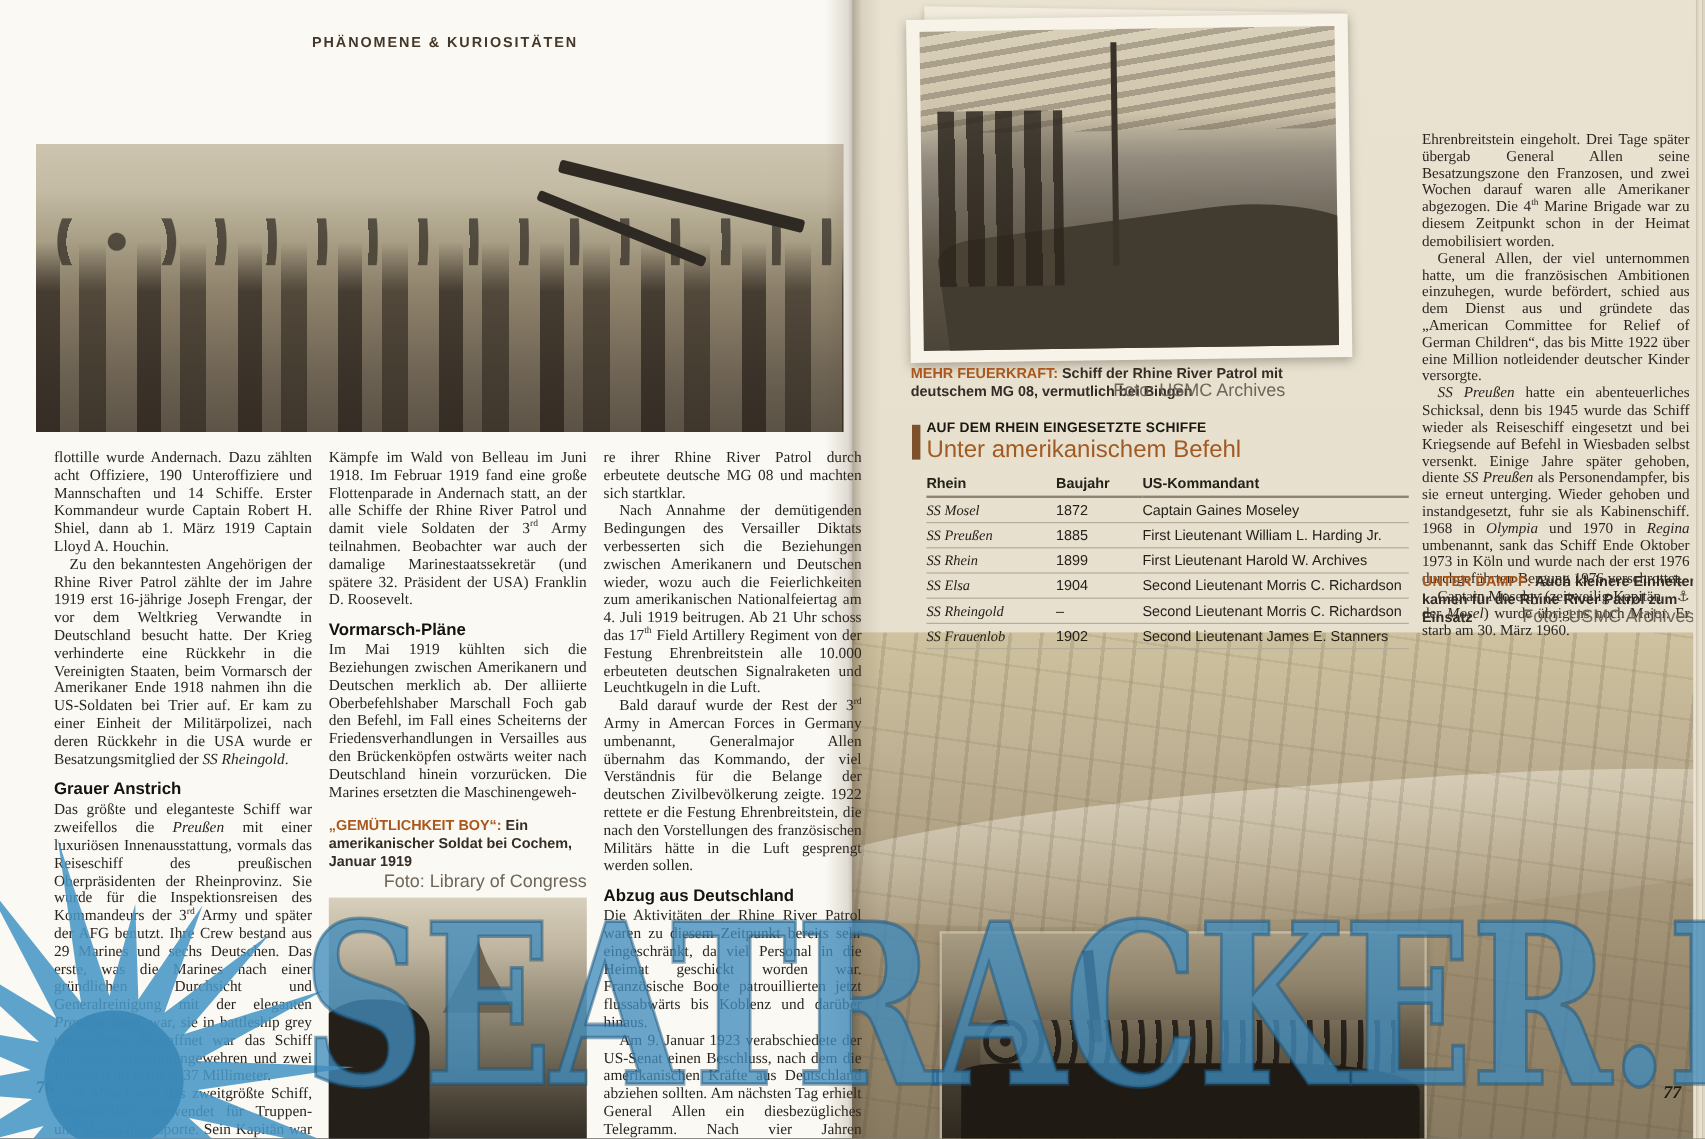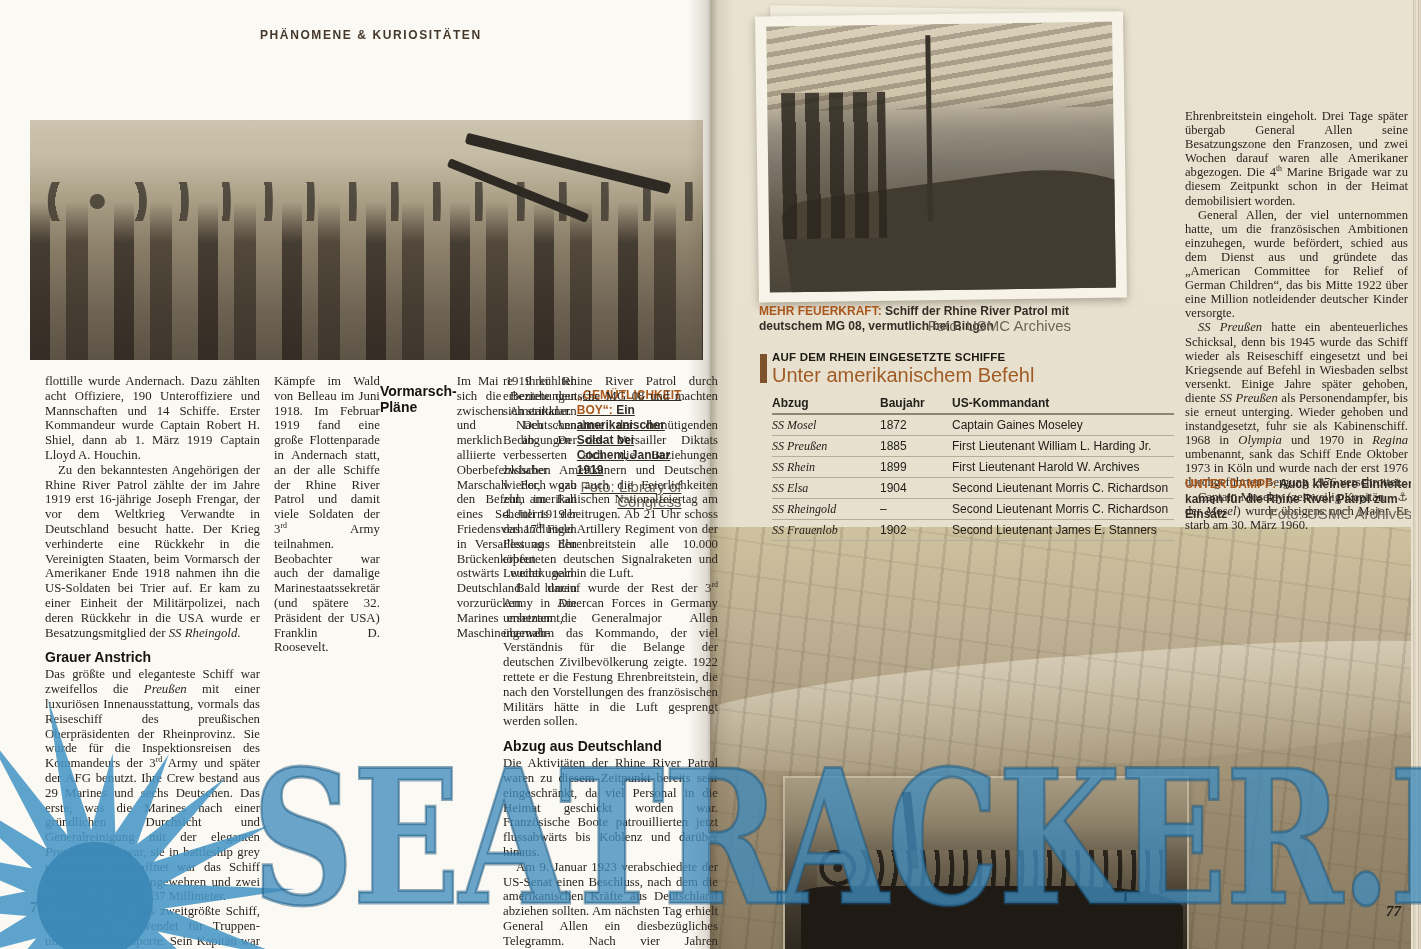--- a/index.html
+++ b/index.html
@@ -35,22 +35,22 @@
   .gun-barrel{position:absolute;background:#2e2923;border-radius:3px;}
   #barrel1{width:210px;height:11px;right:30px;top:38px;transform:rotate(14deg);}
   #barrel2{width:150px;height:9px;right:110px;top:66px;transform:rotate(22deg);}
   
   #columns{position:absolute;left:45px;top:374px;width:673px;height:575px;display:flex;gap:14px;z-index:2;}
   .col{flex:1 1 0;min-width:0;}
   .col p{margin:0;font-size:12.8px;line-height:14.8px;text-align:justify;}
   .col p.ind{text-indent:13px;}
   .col h3{margin:9px 0 2px 0;font-family:"Liberation Sans",sans-serif;font-size:14px;color:#16120d;}
   sup{font-size:62%;line-height:0;}
-  #col2{display:flex;flex-direction:row;}
-  #cochem-caption{margin-top:14px;text-decoration:underline;}
+  #col2{display:flex;flex-direction:column;}
+  #cochem-caption{margin-top:14px;}
   #cochem-caption .credit{display:block;text-align:right;margin-top:1px;}
   #cochem-photo{flex:1 1 auto;margin-top:6px;overflow:hidden;position:relative;
       background:linear-gradient(180deg,#d8cfbc 0%,#beb49f 22%,#99907b 42%,#77705e 62%,#4a4337 85%,#332d24 100%);}
   #cochem-photo .castle{position:absolute;left:44%;top:18%;width:60px;height:60px;background:#6d6352;
       clip-path:polygon(50% 0,62% 30%,100% 100%,0 100%,38% 30%);}
   #cochem-photo .soldier{position:absolute;left:-6%;bottom:-4%;width:45%;height:62%;background:#242019;
       border-radius:48% 42% 10% 10% / 30% 26% 10% 10%;}
   .pagenum{position:absolute;font-size:15px;font-weight:bold;color:#1e1a15;z-index:3;}
   #pn-left{left:30px;top:899px;}
   #pn-right{left:676px;top:903px;font-style:italic;}
@@ -182,21 +182,21 @@
       <span class="credit">Foto: USMC Archives</span>
     </div>
 
     <div id="ship-table-block">
       <div class="bar"></div>
       <div class="kicker">AUF DEM RHEIN EINGESETZTE SCHIFFE</div>
       <div class="table-title">Unter amerikanischem Befehl</div>
       <table class="ships">
         <thead>
           <tr>
-            <th>Abzug</th>
+            <th>Rhein</th>
             <th>Baujahr</th>
             <th>US-Kommandant</th>
           </tr>
         </thead>
         <tbody>
             <tr>
               <td class="ship">SS Mosel</td>
               <td>1872</td>
               <td>Captain Gaines Moseley</td>
             </tr>

